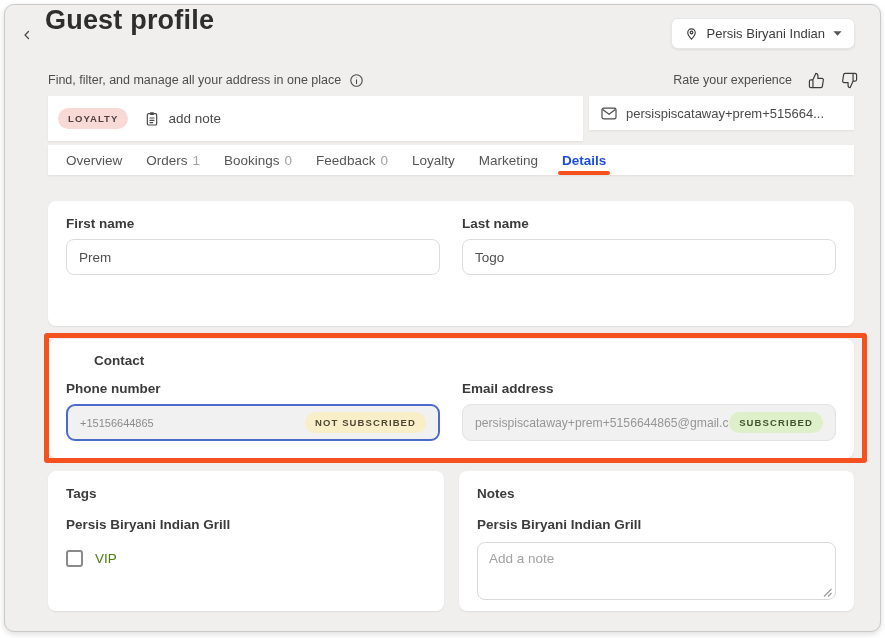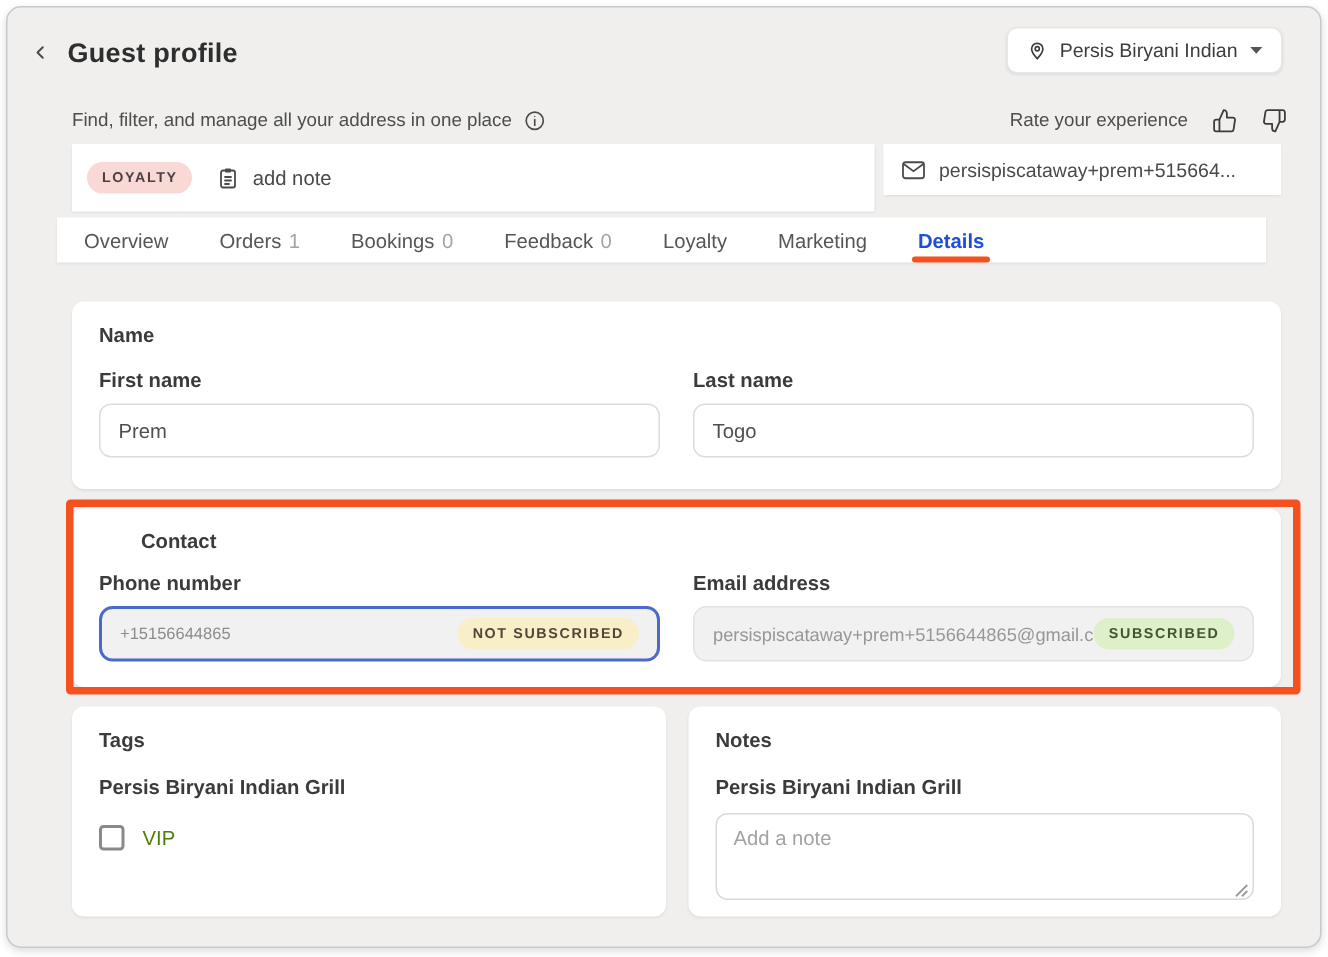--- a/index.html
+++ b/index.html
@@ -9,21 +9,21 @@
   }
   *{margin:0;padding:0;box-sizing:border-box;}
   html,body{width:885px;height:638px;background:#ffffff;font-family:"Liberation Sans",sans-serif;}
   .canvas{position:relative;width:885px;height:638px;background:#fff;overflow:hidden;}
   .window{position:absolute;left:4px;top:4px;width:877px;height:628px;background:var(--bg);
           border:1px solid #c9c9c9;border-radius:10px;box-shadow:0 2px 6px rgba(0,0,0,.14);overflow:hidden;}
   .abs{position:absolute;}
 
   
   .back{left:12px;top:20px;width:20px;height:20px;display:flex;align-items:center;justify-content:center;color:#6b6b6b;cursor:pointer;}
-  .page-title{left:40px;top:20px;font-size:18px;font-weight:600;color:#2e2e2e;letter-spacing:.2px;}
+  .page-title{left:40px;top:0;font-size:27px;font-weight:600;color:#2e2e2e;letter-spacing:.2px;}
   .loc-btn{top:13px;right:25px;height:31px;display:flex;align-items:center;gap:8px;background:#fff;
            border:1px solid #e6e6e6;border-radius:7px;padding:0 12px;box-shadow:0 1px 2px rgba(0,0,0,.08);cursor:pointer;}
   .loc-btn .lbl{font-size:13px;color:#3c3c3c;}
   .icon{display:inline-flex;align-items:center;justify-content:center;color:#4a4a4a;}
 
   
   .subheader{left:43px;top:64px;width:810px;height:22px;display:flex;align-items:center;justify-content:space-between;}
   .sub-left{display:flex;align-items:center;gap:8px;font-size:12.5px;color:#4d4d4d;}
   .sub-right{display:flex;align-items:center;gap:16px;font-size:12.5px;color:#4d4d4d;}
 
@@ -32,21 +32,21 @@
 
   
   .sum-left{left:43px;top:91px;width:535px;height:45px;display:flex;align-items:center;gap:16px;padding-left:10px;}
   .sum-right{left:584px;top:91px;width:265px;height:34px;display:flex;align-items:center;gap:9px;padding-left:12px;}
   .pill{font-size:9.5px;font-weight:700;letter-spacing:1.1px;padding:5px 10px;border-radius:11px;white-space:nowrap;}
   .pill.loyalty{background:var(--loyalty-bg);color:#4c4140;}
   .addnote{display:flex;align-items:center;gap:8px;font-size:13.5px;color:#4a4a4a;cursor:pointer;}
   .sum-email{font-size:13px;color:#4a4a4a;white-space:nowrap;overflow:hidden;}
 
   
-  .tabbar{left:33px;top:140px;width:806px;height:30px;display:flex;align-items:stretch;gap:34px;padding-left:18px;}
+  .tabbar{left:43px;top:140px;width:806px;height:30px;display:flex;align-items:stretch;gap:24px;padding-left:18px;}
   .tab{display:flex;align-items:center;gap:5px;font-size:13.5px;color:#565656;position:relative;cursor:pointer;}
   .tab .count{color:#a3a3a3;}
   .tab .count:empty{display:none;}
   .tab.active{color:#1d4ed8;font-weight:700;}
   .tab.active::after{content:"";position:absolute;left:-4px;right:-4px;bottom:0;height:4px;background:var(--orange);border-radius:2px;}
 
   
   .sec-title{font-size:13.5px;font-weight:700;color:var(--ink);}
   .f-label{font-size:13.5px;font-weight:700;color:var(--ink);margin-bottom:8px;}
   .grid2{display:grid;grid-template-columns:1fr 1fr;column-gap:22px;}
@@ -180,21 +180,20 @@
         </span>
       <span class="tab">
           <span>Marketing</span>
         </span>
       <span class="tab active">
           <span>Details</span>
         </span>
     </div>
 
     <section class="abs card r8 name-card">
-      <div class="sec-title">Name</div>
       <div class="grid2">
         <div>
           <div class="f-label">First name</div>
           <input class="txt-input" type="text" value="Prem" style="">
         </div>
         <div>
           <div class="f-label">Last name</div>
           <input class="txt-input" type="text" value="Togo" style="">
         </div>
       </div>

